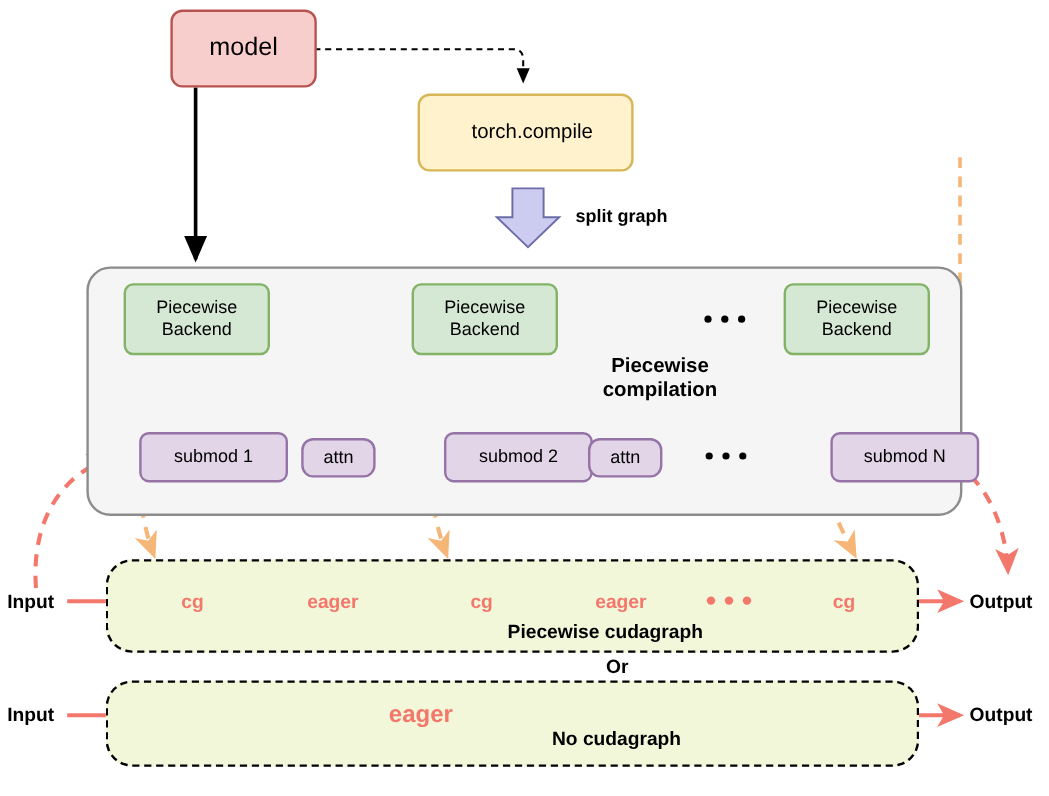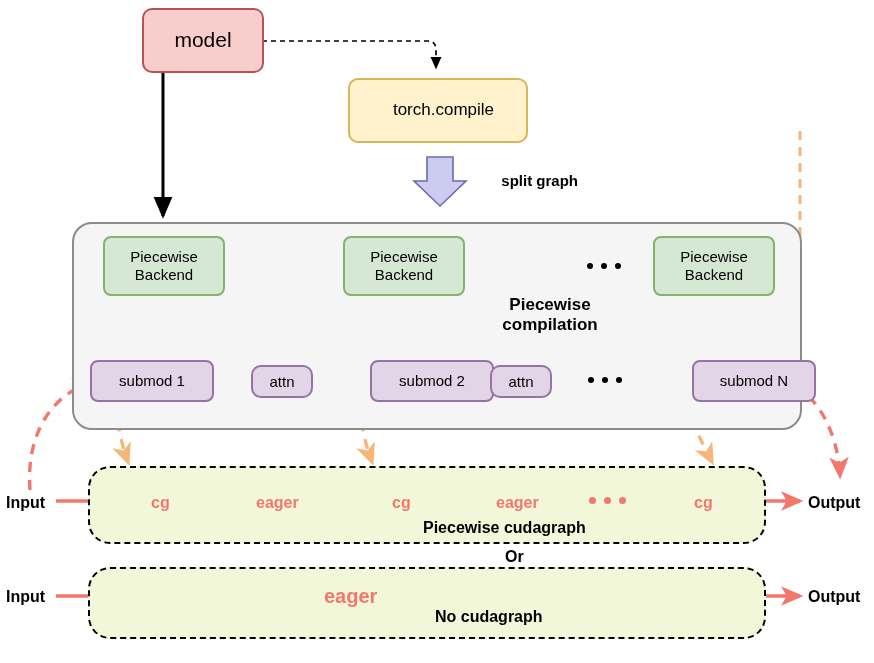--- a/index.html
+++ b/index.html
@@ -61,21 +61,21 @@
     left: 654px; top: 87px; width: 172px; height: 44px;
     background: #fce2cb;
     border: 3px solid #d79b00;
     border-radius: 9px;
     font-size: 15px;
   }
 
   
   .split-label {
     left: 458px; top: 170px; width: 120px; height: 22px;
-    justify-content: flex-end;
+    justify-content: center;
     font-size: 15px;
     font-weight: bold;
   }
 
   
   .piecewise-container {
     left: 72px; top: 222px; width: 730px; height: 208px;
     background: #f5f5f5;
     border: 2px solid #8c8c8c;
     border-radius: 20px;
@@ -94,21 +94,21 @@
   .backend-3 { left: 653px; }
 
   
   .submod-box {
     top: 360px; width: 124px; height: 42px;
     background: #e1d5e7;
     border: 2px solid #9673a6;
     border-radius: 8px;
     font-size: 15px;
   }
-  .submod-1 { left: 90px; }
+  .submod-1 { left: 116px; }
   .submod-2 { left: 342px; margin-left: 28px; }
   .submod-n { left: 652px; margin-left: 40px; }
 
   .attn-box {
     top: 365px; width: 62px; height: 33px;
     background: #e1d5e7;
     border: 2px solid #9673a6;
     border-radius: 10px;
     font-size: 15px;
   }
@@ -154,21 +154,21 @@
 
   
   .lane-title {
     position: absolute;
     font-size: 16px;
     font-weight: bold;
     color: #000000;
     white-space: nowrap;
   }
   .title-piecewise-cg { left: 423px; top: 519px; }
-  .title-no-cg        { left: 435px; top: 608px; }
+  .title-no-cg        { left: 460px; top: 608px; }
   .title-or           { left: 505px; top: 548px; }
 
   .io-label {
     position: absolute;
     font-size: 16px;
     font-weight: bold;
     color: #000000;
     white-space: nowrap;
   }
   .label-input-1  { left: 6px;   top: 494px; }

